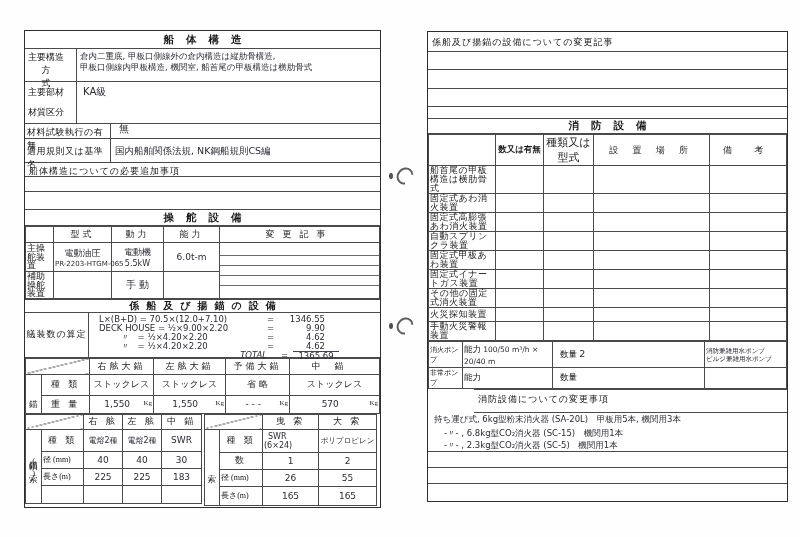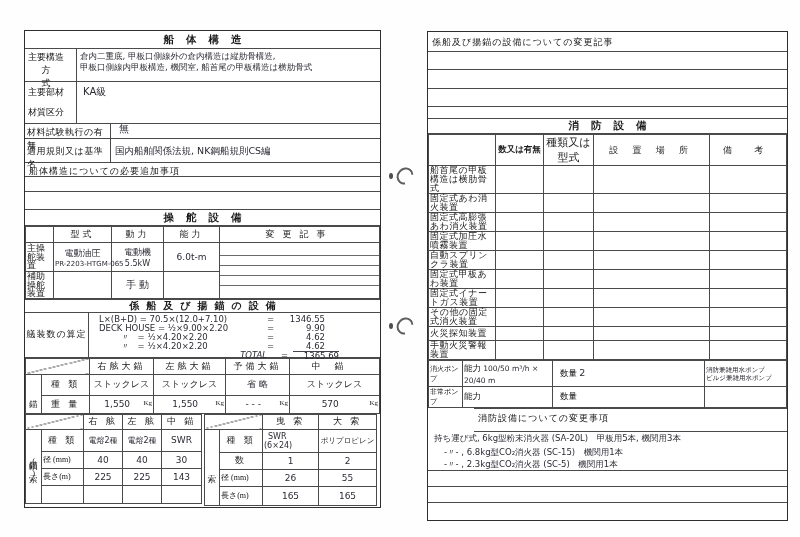--- a/index.html
+++ b/index.html
@@ -29,21 +29,21 @@
 
   .steer-lbl { font-size:7.5px; line-height:8.5px; word-break:break-all; padding:1px 1px; }
   .line { border-bottom:1px solid #6a6a6a; height:9px; }
 
   .calc { font-size:8.5px; line-height:9px; }
   .calc-row { display:flex; }
   .calc-expr { width:168px; white-space:pre; }
   .calc-eq { width:12px; }
   .calc-num { width:46px; text-align:right; }
   .calc-row.total .calc-expr { text-align:right; padding-right:14px; font-style:italic; }
-  .calc-row.total .calc-num { border-top:1px solid #44444e; }
+  .calc-row.total .calc-num { border-top:1px solid #44444e;text-align:center; }
   .calc-row.ind .calc-expr { padding-left:22px; width:146px; }
 
   .flbl { font-size:8px; line-height:9px; padding:1px 2px; letter-spacing:0.5px; }
   .ec {}
 
   .chain-wrap { display:flex; justify-content:space-between; align-items:flex-start; }
   .chain-wrap table { width:auto; }
 
   .hwline { font-size:8.5px; line-height:11px; padding:1px 4px 0 6px; white-space:nowrap; }
   .punch { position:absolute; display:flex; align-items:center; gap:4px; }
@@ -253,21 +253,21 @@
       <tr style="height:17px">
         <td class="lbl" style="font-size:8px;">径 (mm)</td>
         <td class="hw hwc">40</td>
         <td class="hw hwc">40</td>
         <td class="hw hwc">30</td>
       </tr>
       <tr style="height:17px">
         <td class="lbl" style="font-size:8px;">長さ(m)</td>
         <td class="hw hwc">225</td>
         <td class="hw hwc">225</td>
-        <td class="hw hwc">143</td>
+        <td class="hw hwc">183</td>
       </tr>
       <tr style="height:18px">
         <td></td>
         <td></td>
         <td></td>
         <td></td>
       </tr>
     </tbody>
       </table>
 
@@ -360,27 +360,20 @@
           <td class="ec"></td>
         </tr>
     <tr style="height:18px">
           <td class="flbl">固定式高膨張あわ消火装置</td>
           <td class="ec"></td>
           <td class="ec"></td>
           <td class="ec"></td>
           <td class="ec"></td>
         </tr>
     <tr style="height:18px">
-          <td class="flbl">固定式加圧水噴霧装置</td>
-          <td class="ec"></td>
-          <td class="ec"></td>
-          <td class="ec"></td>
-          <td class="ec"></td>
-        </tr>
-    <tr style="height:18px">
           <td class="flbl">自動スプリンクラ装置</td>
           <td class="ec"></td>
           <td class="ec"></td>
           <td class="ec"></td>
           <td class="ec"></td>
         </tr>
     <tr style="height:18px">
           <td class="flbl">固定式甲板あわ装置</td>
           <td class="ec"></td>
           <td class="ec"></td>

